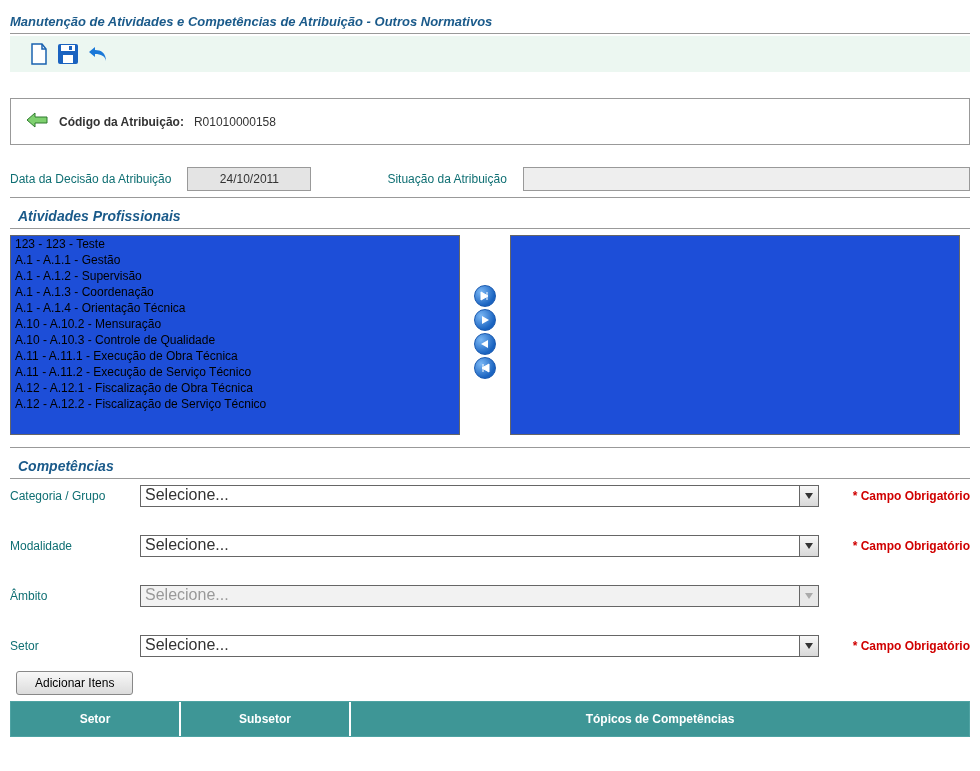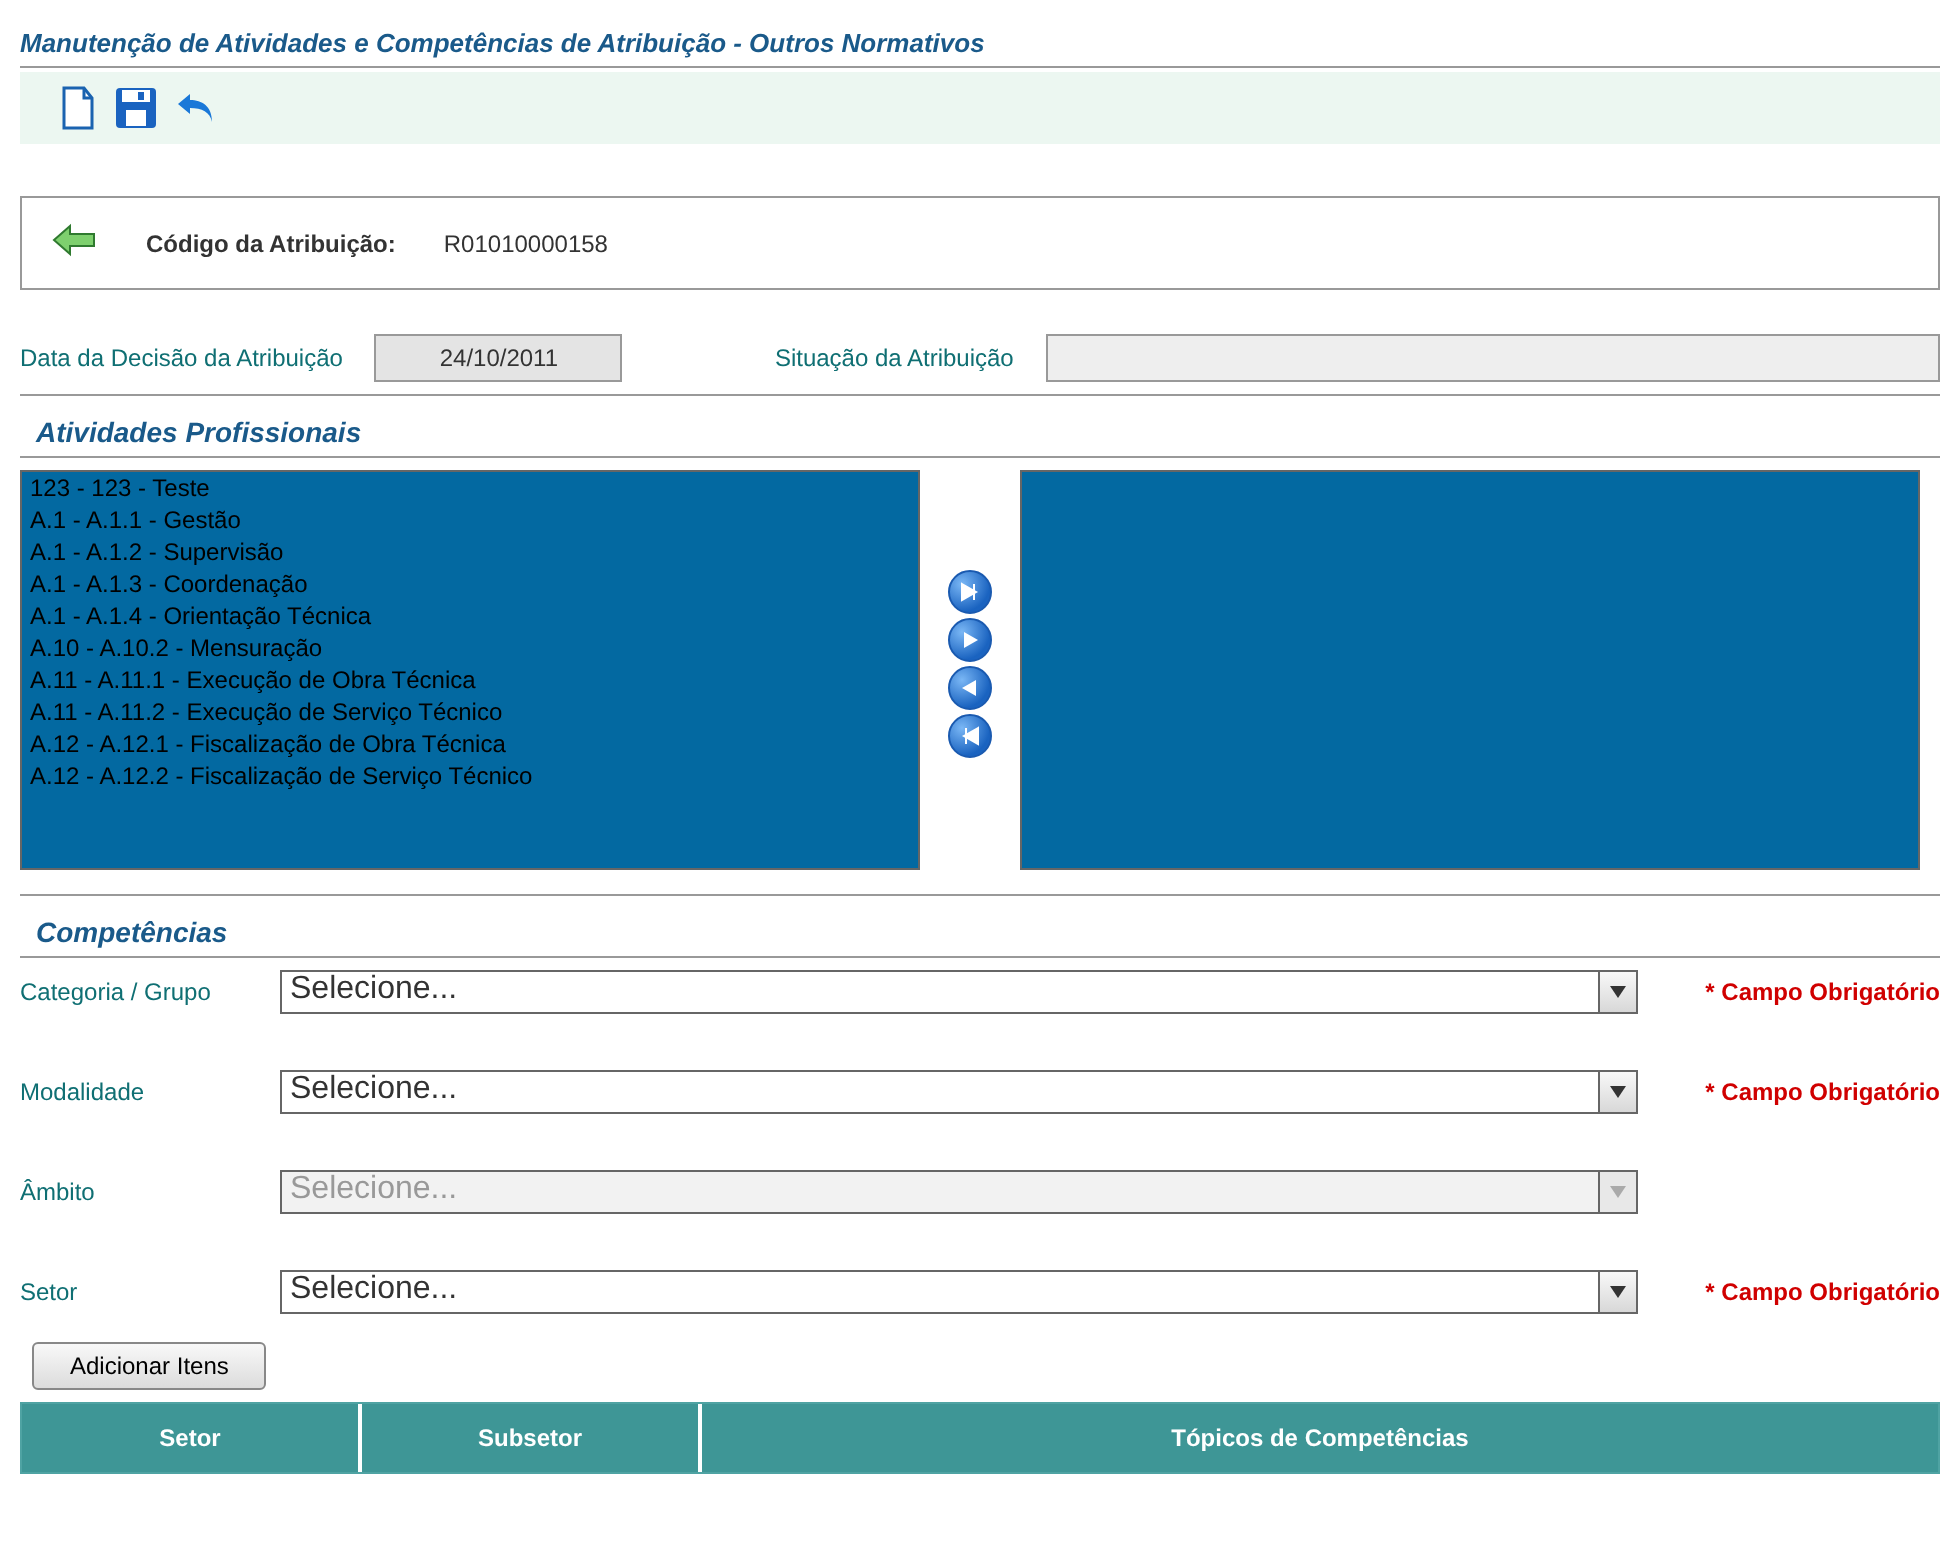--- a/index.html
+++ b/index.html
@@ -27,21 +27,21 @@
     gap: 6px;
     align-items: center;
   }
   .toolbar svg { display: block; }
   .code-box {
     border: 1px solid #999;
     padding: 12px 14px;
     margin-top: 26px;
     display: flex;
     align-items: center;
-    gap: 24px;
+    gap: 10px;
   }
   .code-label { font-weight: bold; }
   .row-fields {
     display: flex;
     align-items: center;
     gap: 16px;
     margin: 22px 0 6px;
   }
   .label-teal { color: #0f6f73; }
   .date-input {
@@ -67,21 +67,21 @@
   .dual-list {
     display: flex;
     align-items: flex-start;
     gap: 14px;
     margin-top: 6px;
   }
   .listbox {
     width: 450px; height: 200px;
     border: 1px solid #666;
     overflow-y: scroll;
-    background: #0369a1;
+    background: #1d4ed8;
   }
   .listbox .item {
     font-size: 12px;
     line-height: 16px;
     padding: 0 4px;
     white-space: nowrap;
     color: #000;
   }
   .move-buttons { display: flex; flex-direction: column; gap: 2px; padding-top: 50px; }
   .move-btn {
@@ -207,20 +207,21 @@
 <hr class="rule">
 
 <div class="dual-list">
   <div class="listbox" id="list-avail">
       <div class="item">123 - 123 - Teste</div>
       <div class="item">A.1 - A.1.1 - Gestão</div>
       <div class="item">A.1 - A.1.2 - Supervisão</div>
       <div class="item">A.1 - A.1.3 - Coordenação</div>
       <div class="item">A.1 - A.1.4 - Orientação Técnica</div>
       <div class="item">A.10 - A.10.2 - Mensuração</div>
+      <div class="item">A.10 - A.10.3 - Controle de Qualidade</div>
       <div class="item">A.11 - A.11.1 - Execução de Obra Técnica</div>
       <div class="item">A.11 - A.11.2 - Execução de Serviço Técnico</div>
       <div class="item">A.12 - A.12.1 - Fiscalização de Obra Técnica</div>
       <div class="item">A.12 - A.12.2 - Fiscalização de Serviço Técnico</div>
     </div>
   <div class="move-buttons">
     <div class="move-btn">
         <svg width="10" height="10">
           <path d="M1 1 L8 5 L1 9 Z M7 1 v8" fill="#fff" stroke="#fff"></path>
         </svg>

